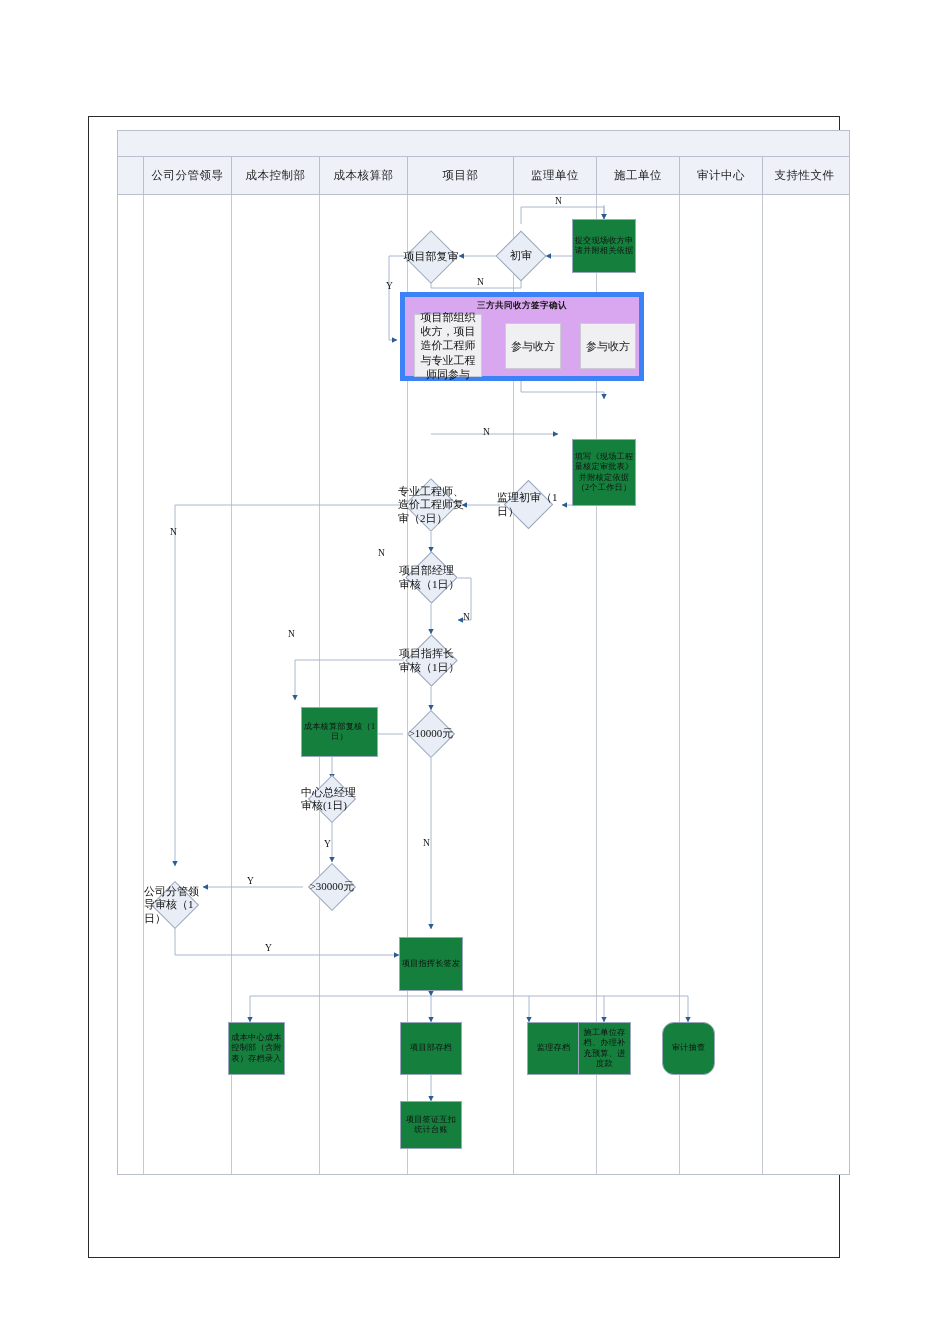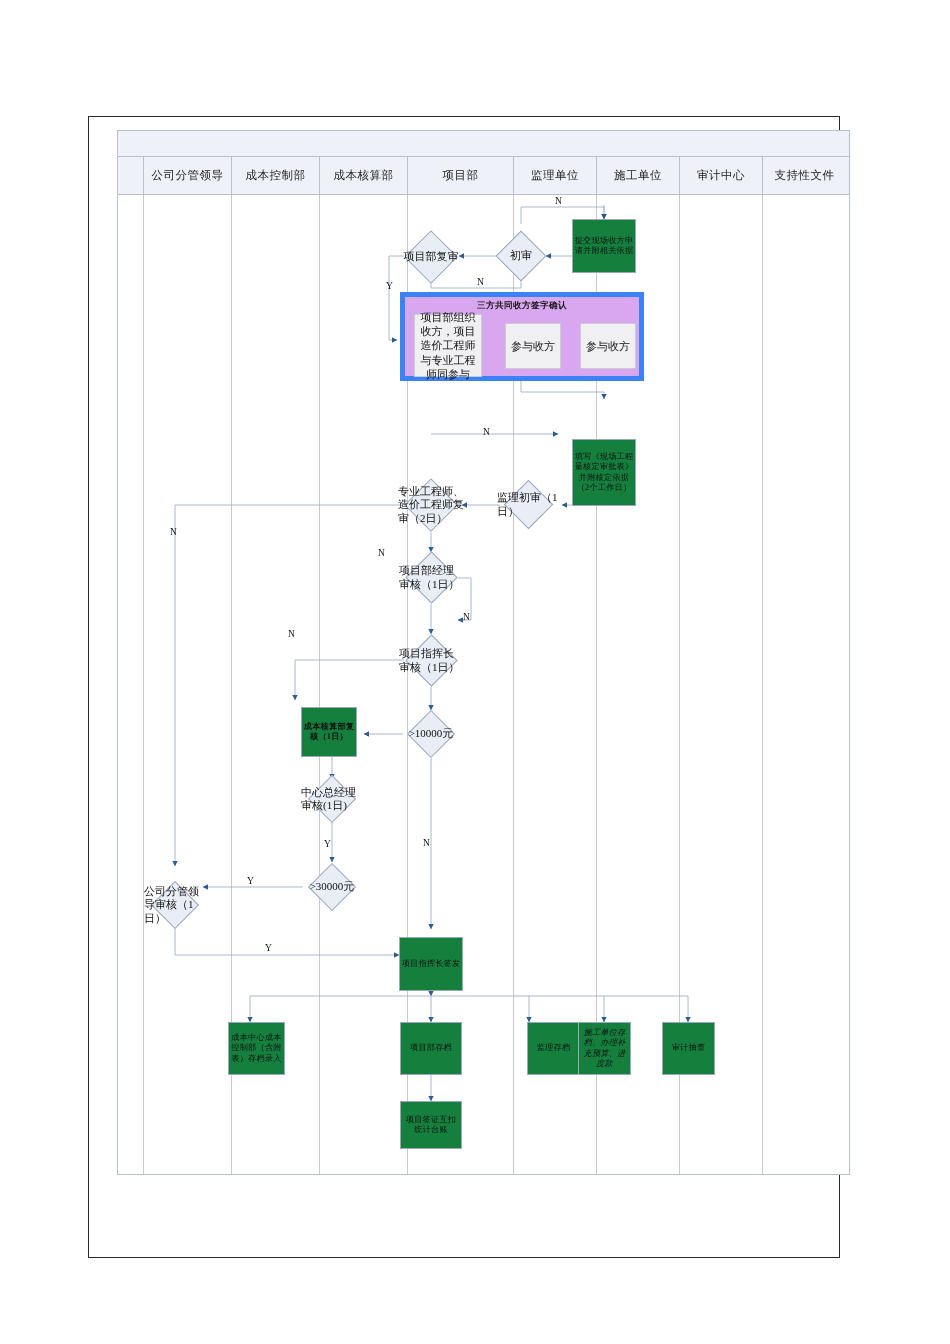--- a/index.html
+++ b/index.html
@@ -276,21 +276,21 @@
 <div class="dia-wrap" style="left:413px;top:642px;width:37px;height:37px;">
   <div class="dia-shape"></div>
   <div class="dia-label">项目指挥长审核（1日）</div>
 </div>
 
 <div class="dia-wrap" style="left:414px;top:717px;width:34px;height:34px;">
   <div class="dia-shape"></div>
   <div class="dia-label">&gt;10000元</div>
 </div>
 
-<div class="node box" style="left:301px;top:707px;width:56px;height:50px;font-weight:bold;">成本核算部复核（1日）</div>
+<div class="node box" style="left:301px;top:707px;width:77px;height:50px;">成本核算部复核（1日）</div>
 
 <div class="dia-wrap" style="left:315px;top:782px;width:34px;height:34px;">
   <div class="dia-shape"></div>
   <div class="dia-label">中心总经理审核(1日)</div>
 </div>
 
 <div class="dia-wrap" style="left:315px;top:870px;width:34px;height:34px;">
   <div class="dia-shape"></div>
   <div class="dia-label">&gt;30000元</div>
 </div>
@@ -301,23 +301,23 @@
 </div>
 
 <div class="node box" style="left:399px;top:929px;width:64px;height:54px;margin-top:8px;">项目指挥长签发</div>
 
 <div class="node box" style="left:228px;top:1022px;width:57px;height:53px;">成本中心成本控制部（含附表）存档录入</div>
 
 <div class="node box" style="left:400px;top:1022px;width:62px;height:53px;">项目部存档</div>
 
 <div class="node box" style="left:527px;top:1022px;width:53px;height:53px;">监理存档</div>
 
-<div class="node box" style="left:578px;top:1022px;width:53px;height:53px;font-style:italic;">施工单位存档、办理补充预算、进度款</div>
-
-<div class="node box" style="left:662px;top:1022px;width:53px;height:53px;">审计抽查</div>
+<div class="node box" style="left:578px;top:1022px;width:53px;height:53px;">施工单位存档、办理补充预算、进度款</div>
+
+<div class="node box" style="left:662px;top:1022px;width:53px;height:53px;border-radius:12px;">审计抽查</div>
 
 <div class="node box" style="left:400px;top:1101px;width:62px;height:48px;font-family:Liberation Mono, monospace;">项目签证互扣统计台账</div>
 
 <div class="elabel" style="left:555px;top:196px;">N</div>
 <div class="elabel" style="left:477px;top:277px;">N</div>
 <div class="elabel" style="left:386px;top:281px;">Y</div>
 <div class="elabel" style="left:483px;top:427px;">N</div>
 <div class="elabel" style="left:170px;top:527px;">N</div>
 <div class="elabel" style="left:378px;top:548px;">N</div>
 <div class="elabel" style="left:463px;top:612px;">N</div>

